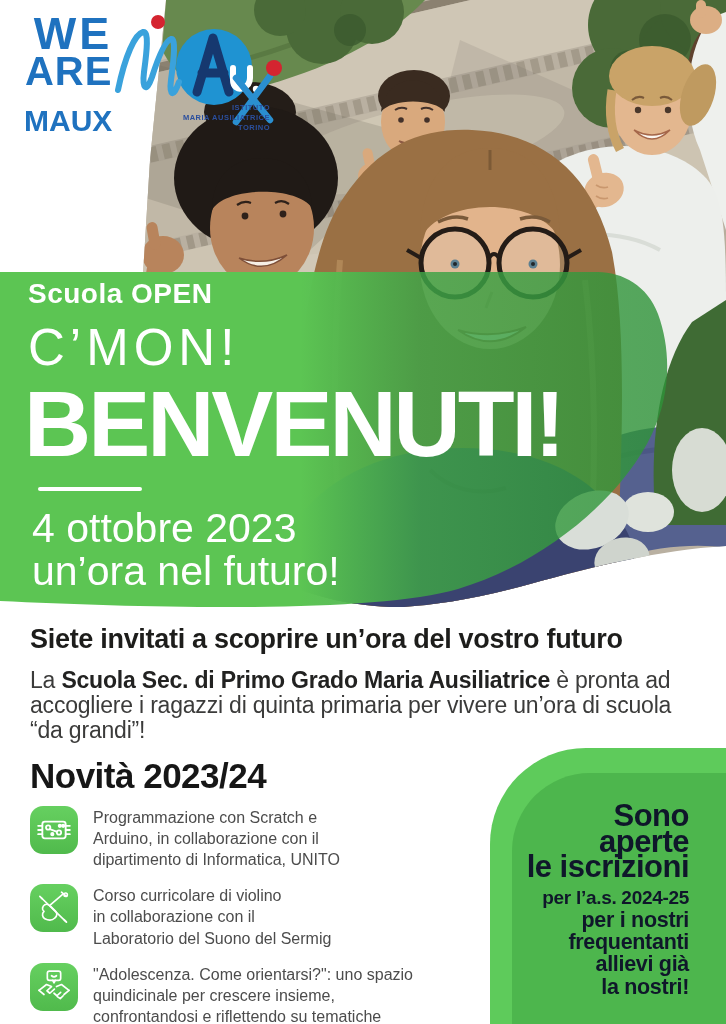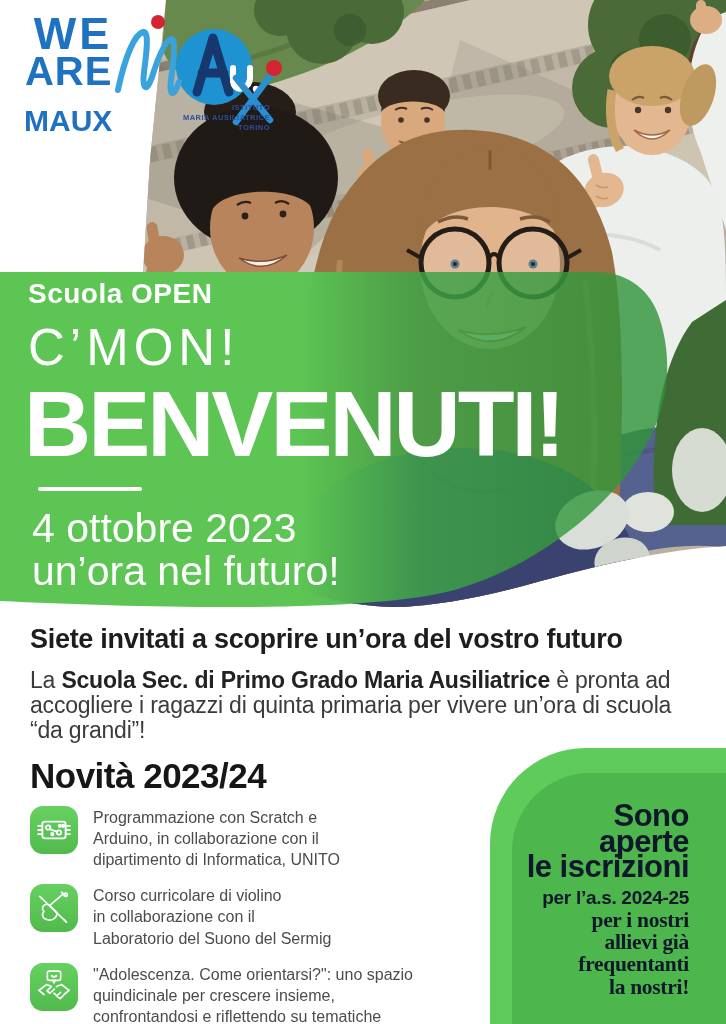--- a/index.html
+++ b/index.html
@@ -48,21 +48,21 @@
     position:absolute;left:490px;top:748px;width:236px;height:276px;
     background:#5ecb5b;border-top-left-radius:96px;
   }
   .enroll-inner{
     position:absolute;left:22px;top:25px;right:0;bottom:0;
     background:#4db64d;border-top-left-radius:78px;
   }
   .enroll-text{position:absolute;right:37px;top:55px;text-align:right;color:#0f172a;width:185px;}
   .enroll-text .big{display:block;font-size:31px;font-weight:800;line-height:.83;letter-spacing:-.5px;}
   .enroll-text .small{display:block;font-size:19px;font-weight:700;margin-top:7px;letter-spacing:-.3px;}
-  .enroll-text .med{display:block;font-size:21.5px;font-weight:700;line-height:1.03;letter-spacing:-.3px;font-family:Liberation Serif, serif;}
+  .enroll-text .med{display:block;font-size:21.5px;font-weight:700;line-height:1.03;letter-spacing:-.3px;}
   .enroll-text .med:first-of-type{margin-top:5px;}
 </style>
 </head>
 <body>
 
 <div class="poster">
 
   <svg class="scene" width="726" height="620" viewBox="0 0 726 620">
     <defs>
       <clipPath id="photoClip">
@@ -304,19 +304,19 @@
   </div>
 
   <div class="enroll-outer">
     <div class="enroll-inner"></div>
     <div class="enroll-text">
       <span class="big">Sono</span>
       <span class="big">aperte</span>
       <span class="big">le iscrizioni</span>
       <span class="small">per l’a.s. 2024-25</span>
       <span class="med">per i nostri</span>
+      <span class="med">frequentanti</span>
       <span class="med">allievi già</span>
-      <span class="med">frequentanti</span>
       <span class="med">la nostri!</span>
     </div>
   </div>
 
 </div>
 
 </body></html>

